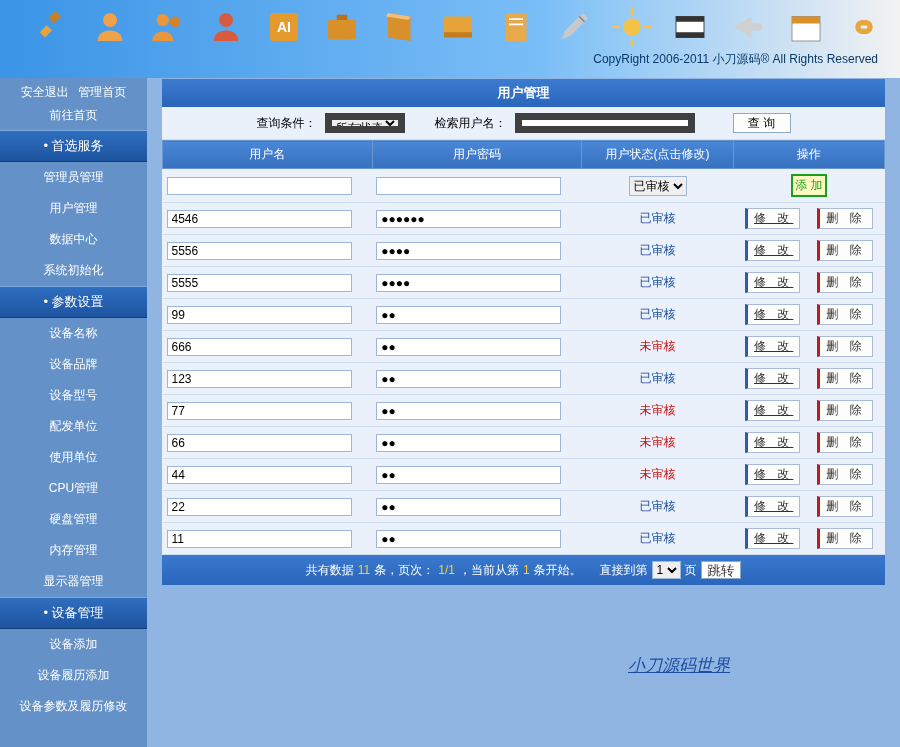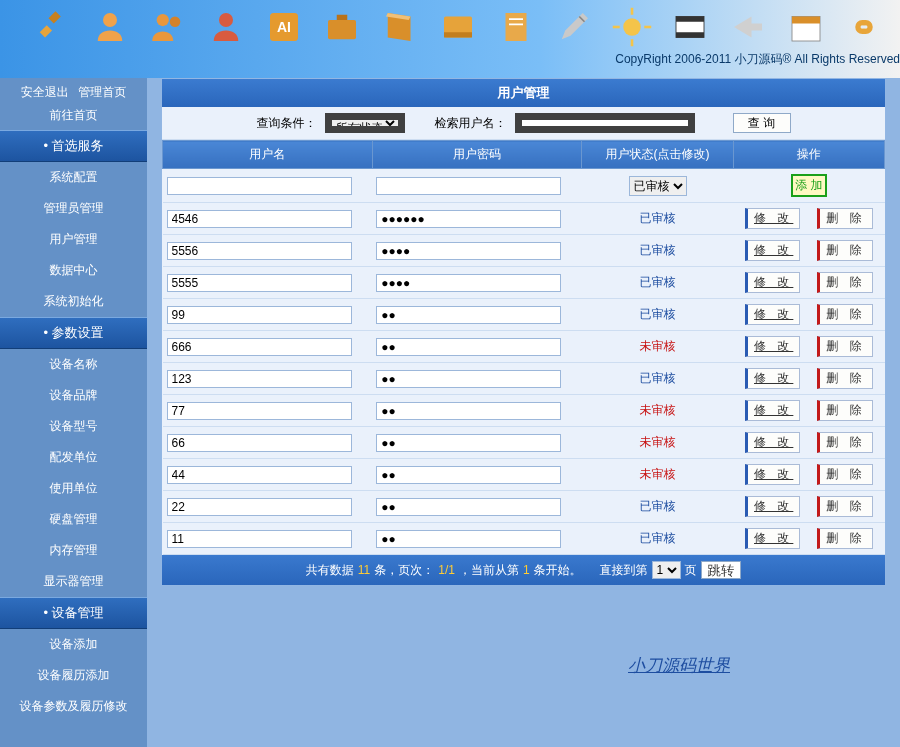--- a/index.html
+++ b/index.html
@@ -2,21 +2,21 @@
 <html><head>
 <meta charset="utf-8">
 <style>
 * { margin: 0; padding: 0; box-sizing: border-box; }
 body { font-family: "Microsoft YaHei", SimSun, Arial, sans-serif; font-size: 12px; background: #6b9dd4; width: 900px; height: 747px; overflow: hidden; }
 
 
 .top-toolbar { height: 78px; background: linear-gradient(to right, #3b94e6 0%, #7abef7 60%, #f2f2f2 100%); position: relative; display: flex; align-items: flex-start; padding-top: 5px; padding-left: 28px; }
 .top-toolbar .ic { width: 48px; height: 44px; margin-right: 10px; display: inline-flex; align-items: center; justify-content: center; }
 .top-toolbar .ic svg { width: 42px; height: 42px; }
-.copyright { position: absolute; right: 0; bottom: 10px; color: #0a3a6a; font-size: 12px; }
+.copyright { position: absolute; right: 22px; bottom: 10px; color: #0a3a6a; font-size: 12px; }
 
 
 .layout { display: flex; height: calc(747px - 78px); }
 .sidebar { width: 147px; background: #6491c7; display: flex; flex-direction: column; }
 .sidebar a, .sidebar span { color: #fff; text-decoration: none; }
 .top-links { text-align: center; padding: 6px 0 3px; font-size: 12px; }
 .top-links span { margin: 0 3px; }
 .sub-top { text-align: center; padding: 3px 0 6px; }
 .sb-header { background: linear-gradient(#2f6ebf,#1d54a0); color: #fff; font-weight: normal; padding: 6px 0; text-align: center; border-top: 1px solid #7aa9e0; border-bottom: 1px solid #123e78; font-size: 13px; }
 .sb-header::before { content: "• "; }
@@ -165,31 +165,31 @@
 <div class="layout">
 
   <div class="sidebar">
     <div class="top-links">
       <span>安全退出</span>
       <span>管理首页</span>
     </div>
     <div class="sub-top"><span>前往首页</span></div>
     <div id="sb-groups">
         <div class="sb-header">首选服务</div>
-        <a class="sb-item">系统配置</a>
         <a class="sb-item">管理员管理</a>
         <a class="sb-item">用户管理</a>
         <a class="sb-item">数据中心</a>
         <a class="sb-item">系统初始化</a>
         <div class="sb-header">参数设置</div>
         <a class="sb-item">设备名称</a>
         <a class="sb-item">设备品牌</a>
         <a class="sb-item">设备型号</a>
         <a class="sb-item">配发单位</a>
         <a class="sb-item">使用单位</a>
+        <a class="sb-item">CPU管理</a>
         <a class="sb-item">硬盘管理</a>
         <a class="sb-item">内存管理</a>
         <a class="sb-item">显示器管理</a>
         <div class="sb-header">设备管理</div>
         <a class="sb-item">设备添加</a>
         <a class="sb-item">设备履历添加</a>
         <a class="sb-item">设备参数及履历修改</a>
       </div>
   </div>
 

